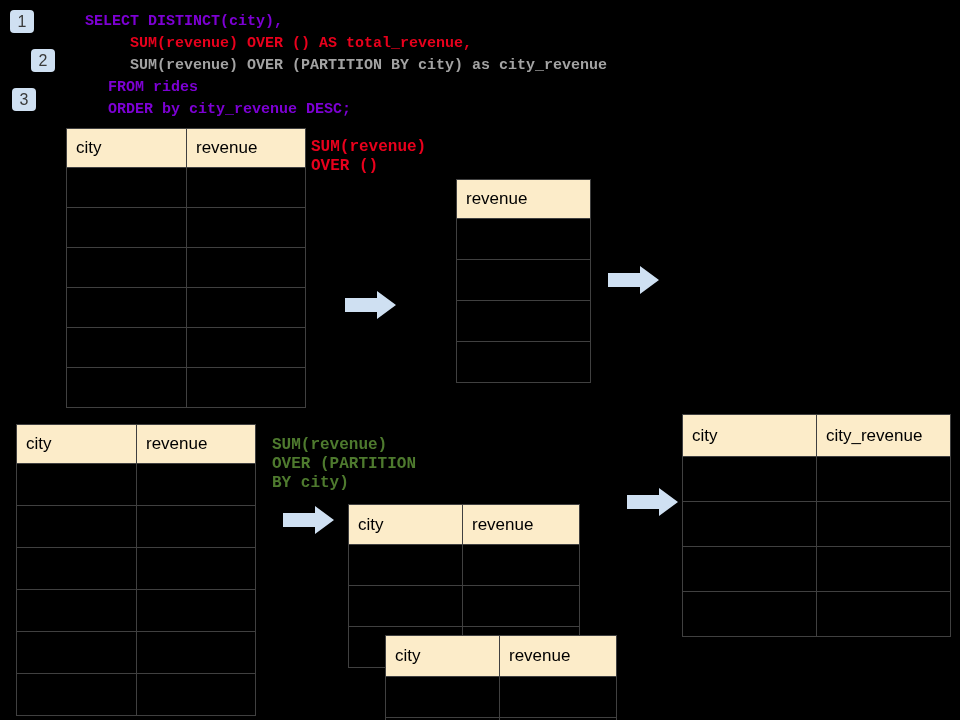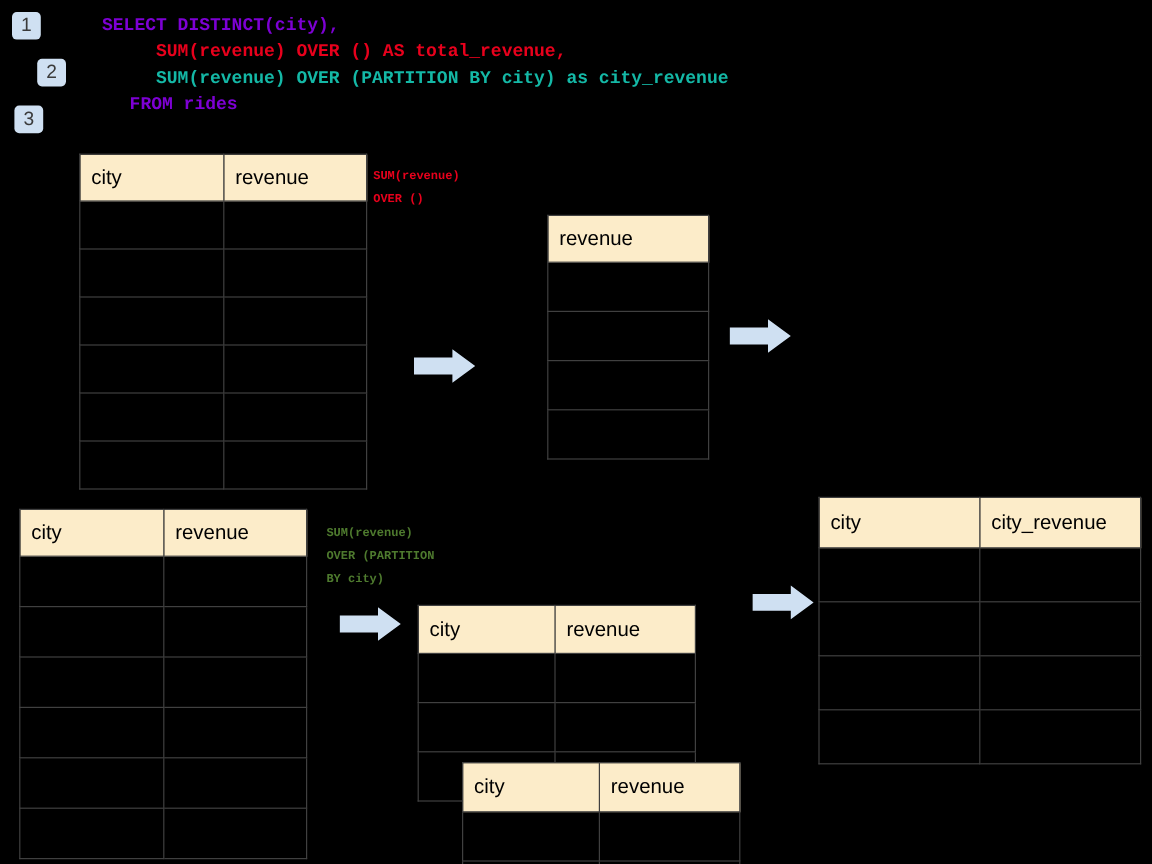--- a/index.html
+++ b/index.html
@@ -38,26 +38,26 @@
     position: absolute;
     font-family: "Liberation Mono", "DejaVu Sans Mono", monospace;
     font-size: 15px;
     font-weight: bold;
     line-height: 21.5px;
     white-space: pre;
     letter-spacing: 0px;
   }
   .code-purple { color: #7d00d4; }
   .code-red    { color: #e8001c; }
-  .code-green  { color: #14b8a6; }
+  .code-green  { color: #a3a3a3; }
 
   .note {
     position: absolute;
     font-family: "Liberation Mono", "DejaVu Sans Mono", monospace;
-    font-size: 10px;
+    font-size: 16px;
     font-weight: bold;
     line-height: 19px;
     white-space: pre;
   }
   .note-red   { color: #e8001c; }
   .note-green { color: #4e7a2e; }
   .note-purple{ color: #7d00d4; font-size: 13px; line-height: 19px; }
 
   
   .tbl {
@@ -95,20 +95,21 @@
 <div id="canvas">
 
   <div class="badge" style="left:10px; top:10px;">1</div>
   <div class="badge" style="left:31px; top:49px;">2</div>
   <div class="badge" style="left:12px; top:88px;">3</div>
 
   <div class="code code-red" style="left:130px; top:33px;">SUM(revenue) OVER () AS total_revenue,</div>
   <div class="code code-purple" style="left:85px; top:11px;">SELECT DISTINCT(city),</div>
   <div class="code code-green" style="left:130px; top:55px;">SUM(revenue) OVER (PARTITION BY city) as city_revenue</div>
   <div class="code code-purple" style="left:108px; top:77px;text-align:center;">FROM rides</div>
+  <div class="code code-purple" style="left:108px; top:99px;">ORDER by city_revenue DESC;</div>
 
 
   <div class="note note-red" style="left:311px; top:138px;">SUM(revenue)
 OVER ()</div>
 
   <div class="note note-green" style="left:272px; top:436px;">SUM(revenue)
 OVER (PARTITION
 BY city)</div>
 
   <table class="tbl" style="left:66px; top:128px; width:239px;">

